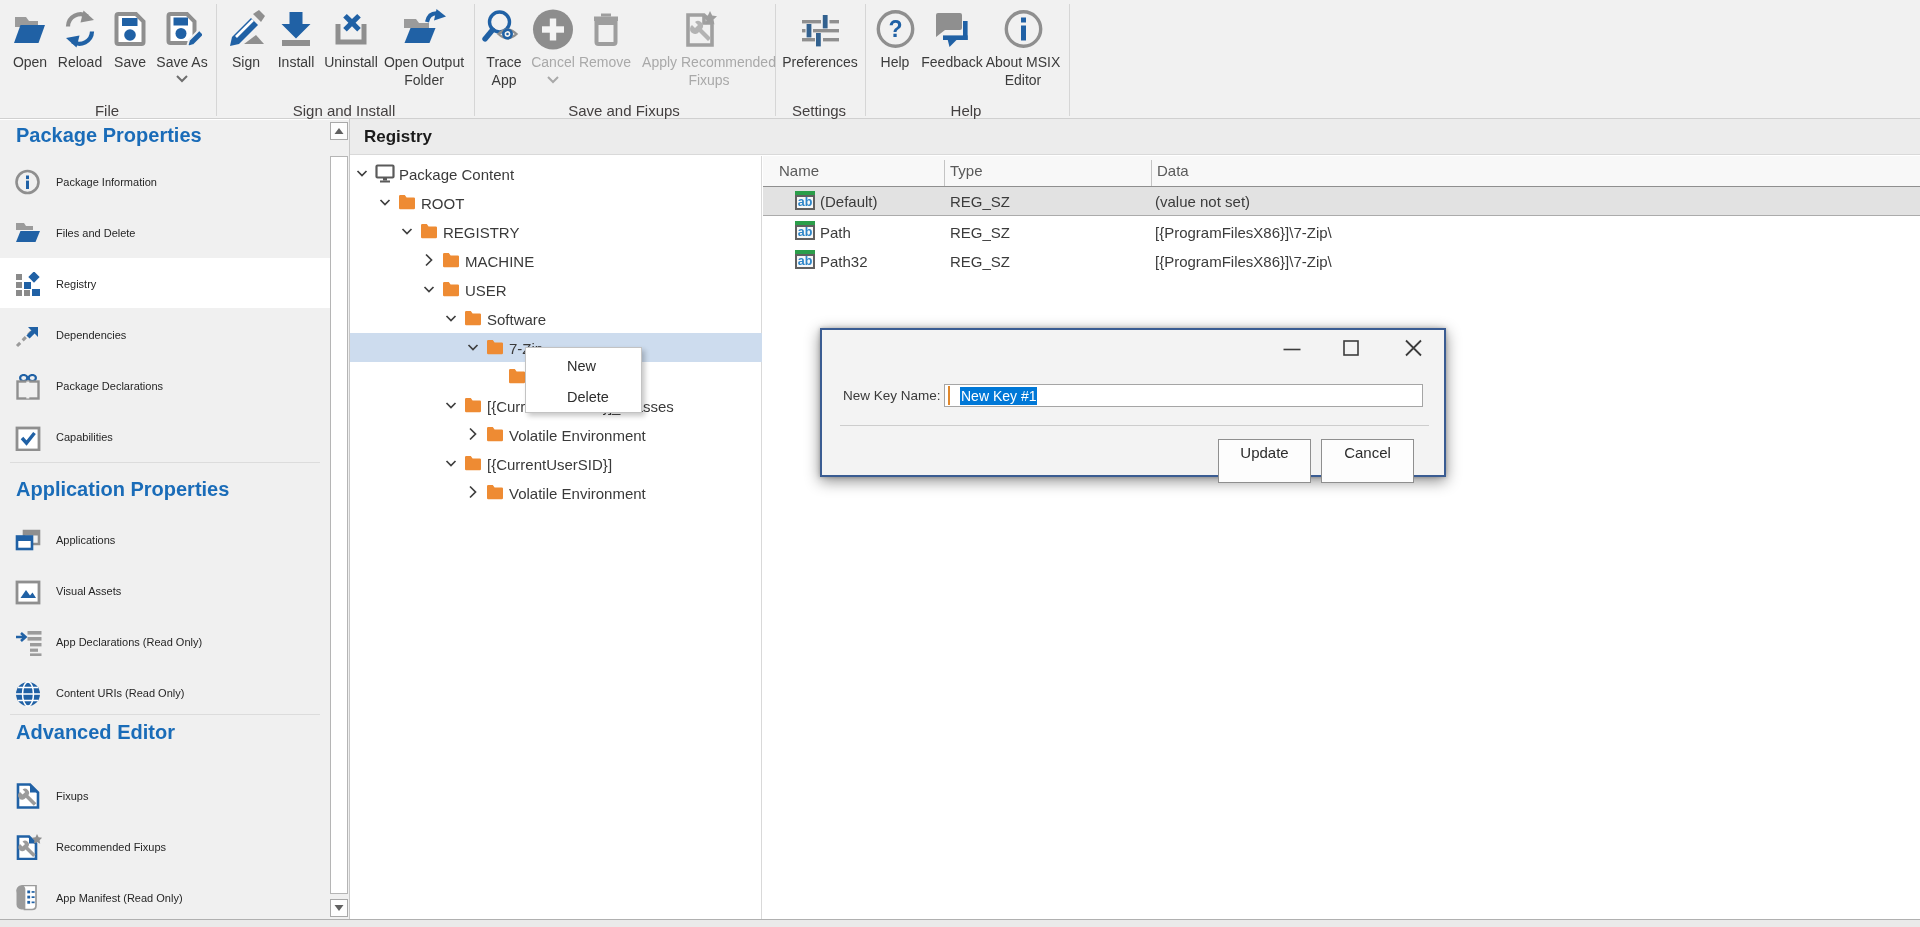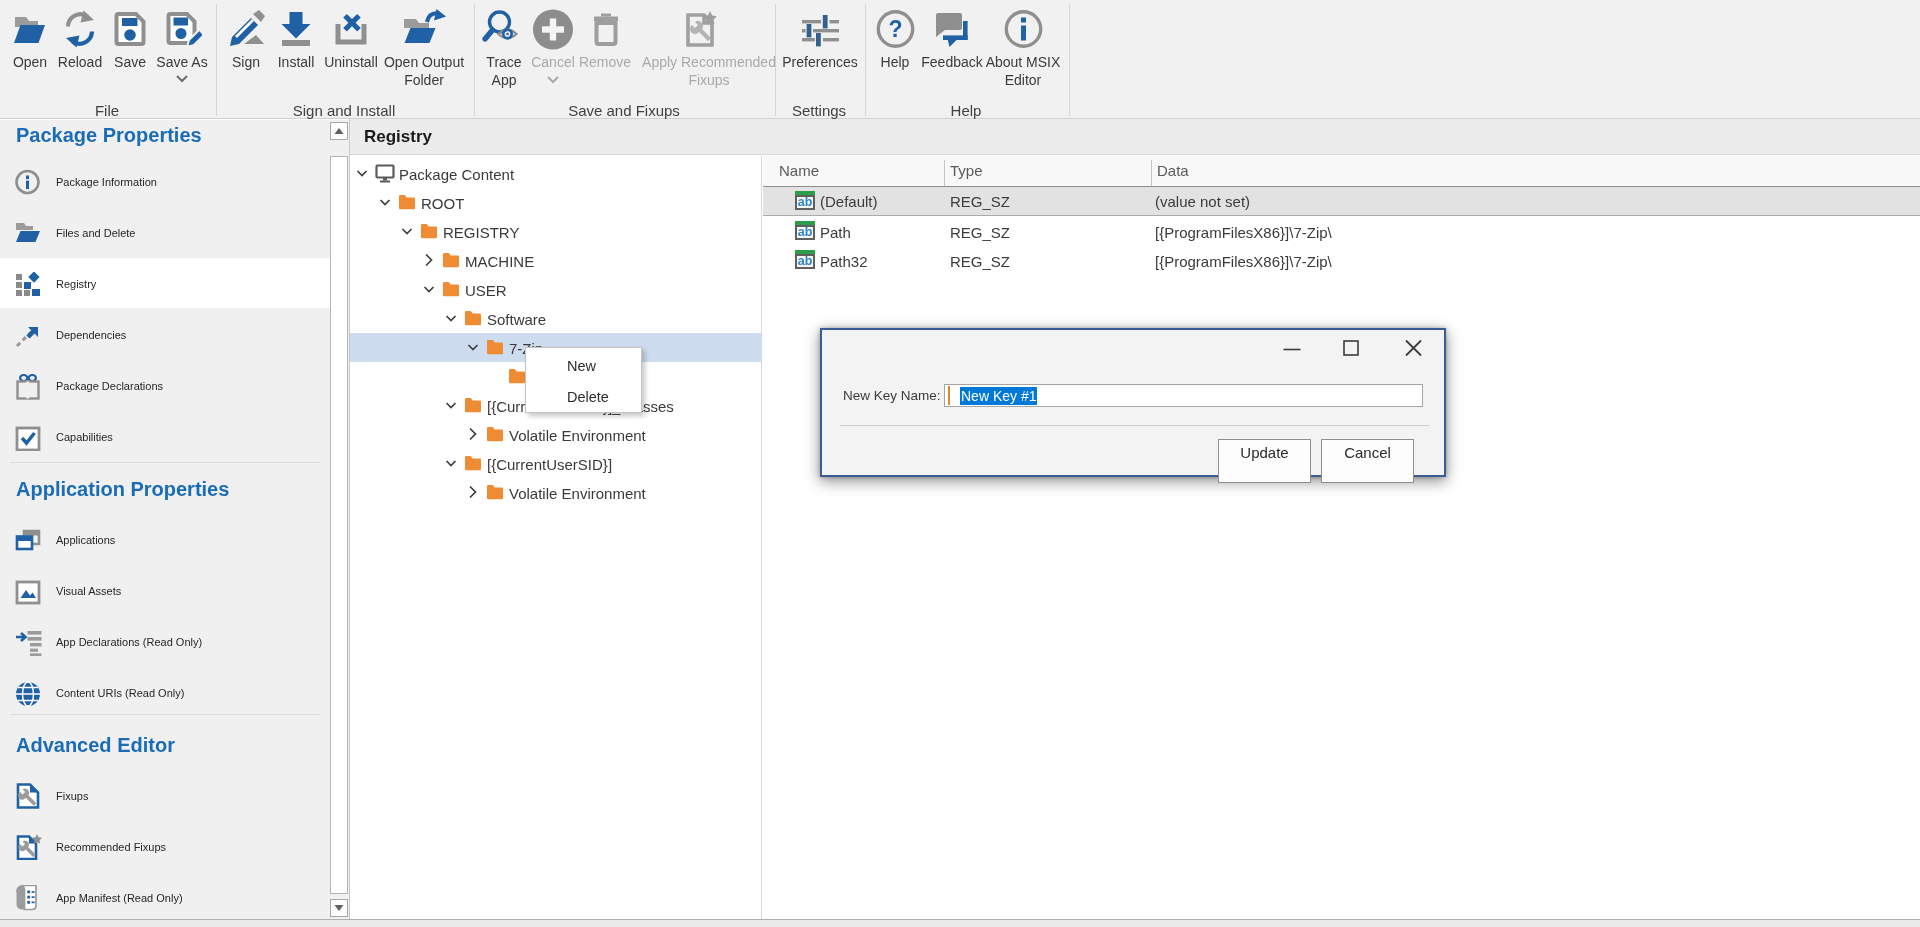--- a/index.html
+++ b/index.html
@@ -250,21 +250,21 @@
   </svg>
   <div class="sitem" style="top:522px;">App Declarations (Read Only)</div>
 
   <svg class="sic" style="top:561px;" width="26" height="26" viewBox="0 0 26 26">
     <circle cx="13" cy="13" r="12" fill="#2061a5"></circle>
     <ellipse cx="13" cy="13" rx="5.5" ry="12" fill="none" stroke="#fff" stroke-width="1.5"></ellipse>
     <path d="M1 13 h24 M3 6.5 h20 M3 19.5 h20" stroke="#fff" stroke-width="1.5" fill="none"></path>
   </svg>
   <div class="sitem" style="top:573px;">Content URIs (Read Only)</div>
   <div class="sdiv" style="top:594px;"></div>
-  <div class="shead" style="top:614px;text-align:right;">Advanced Editor</div>
+  <div class="shead" style="top:601px;text-align:right;">Advanced Editor</div>
 
   <svg class="sic" style="top:663px;" width="26" height="26" viewBox="0 0 26 26">
     <path d="M3 1.5 h12 l8 8 V24.5 H3 z" fill="#fff" stroke="#2061a5" stroke-width="2.6"></path>
     <path d="M15 1.5 l8 8 h-8 z" fill="#2061a5"></path>
     <path d="M5 9 a4.2 4.2 0 1 0 5.8 5.8 l8 8 2.6 -2.6 -8 -8 a4.2 4.2 0 0 0 -5.8 -5.8 l2.6 2.6 -2.6 2.6 -2.6 -2.6 z" fill="#9b9b9b"></path>
   </svg>
   <div class="sitem" style="top:676px;">Fixups</div>
 
   <svg class="sic" style="top:714px;" width="28" height="26" viewBox="0 0 28 26">
     <path d="M3 2.5 h11 l7 7 V25 H3 z" fill="#fff" stroke="#2061a5" stroke-width="2.6"></path>

